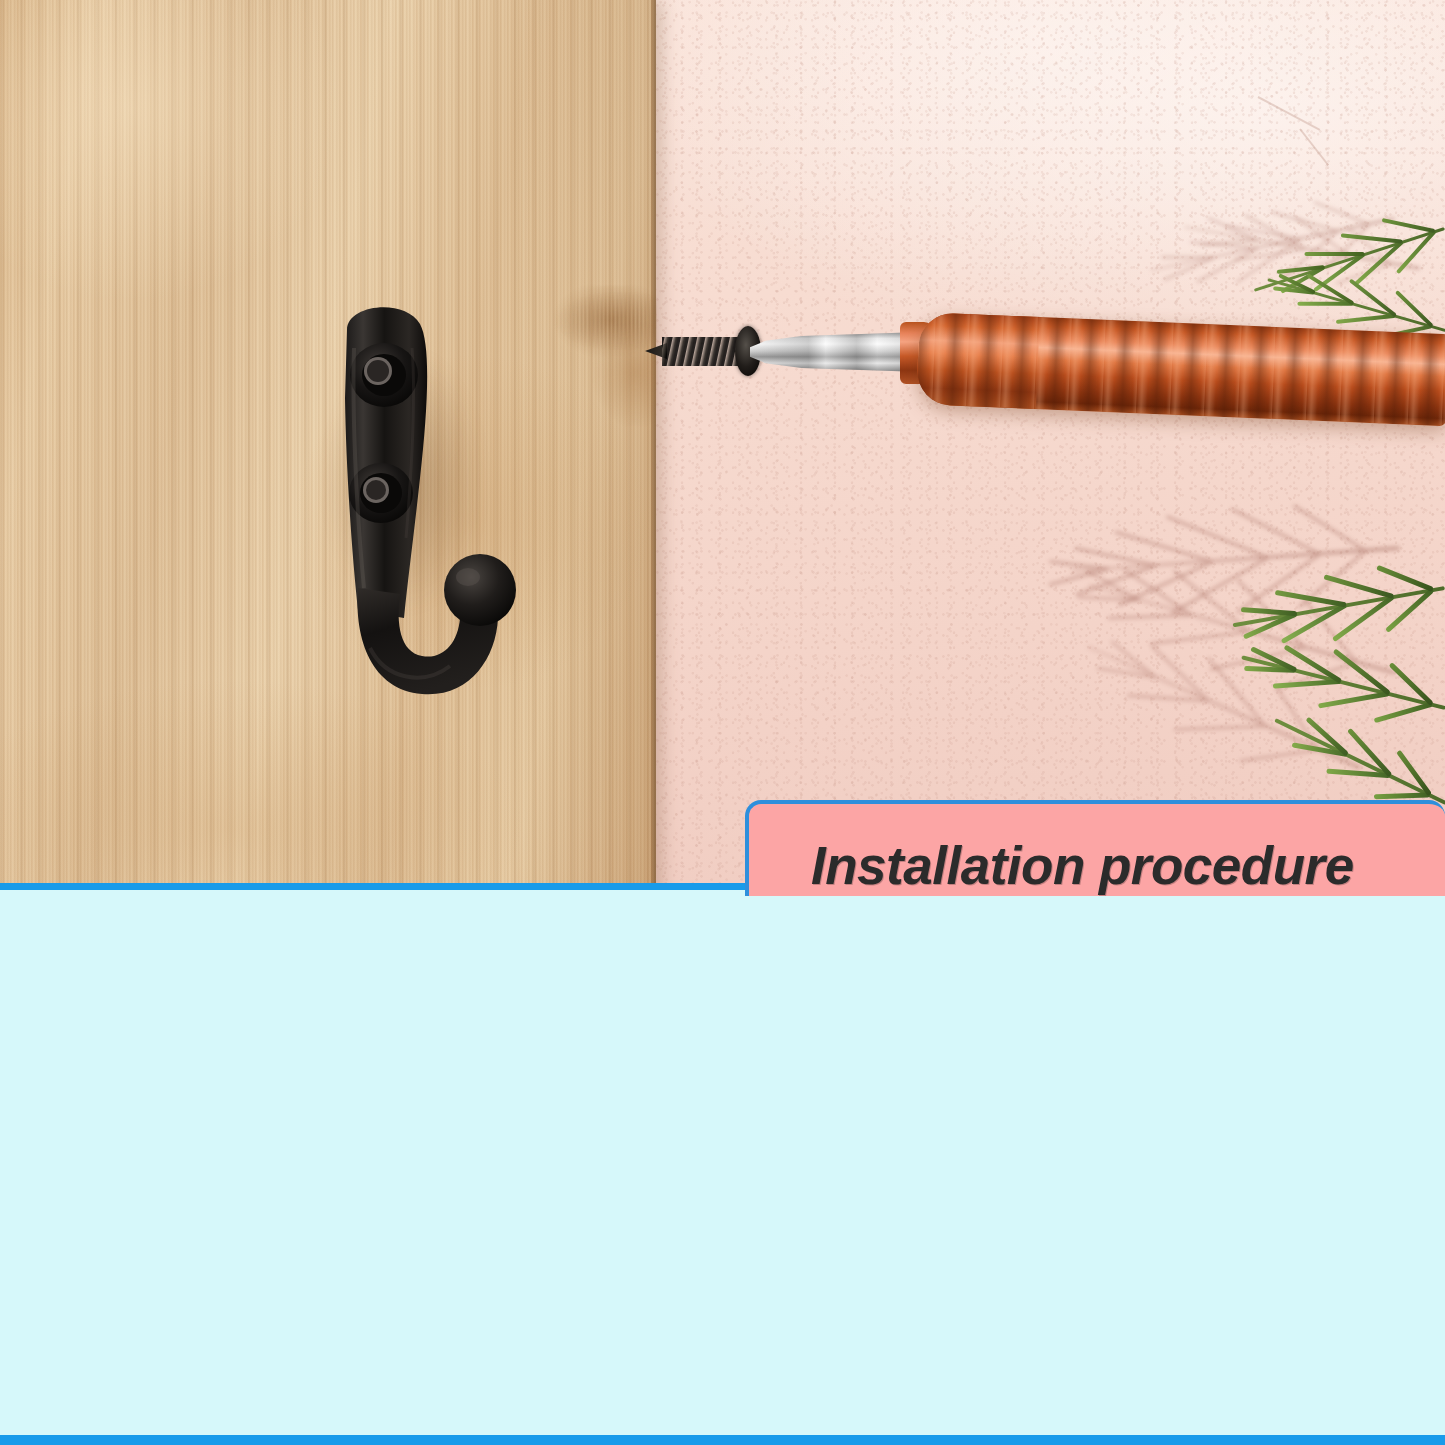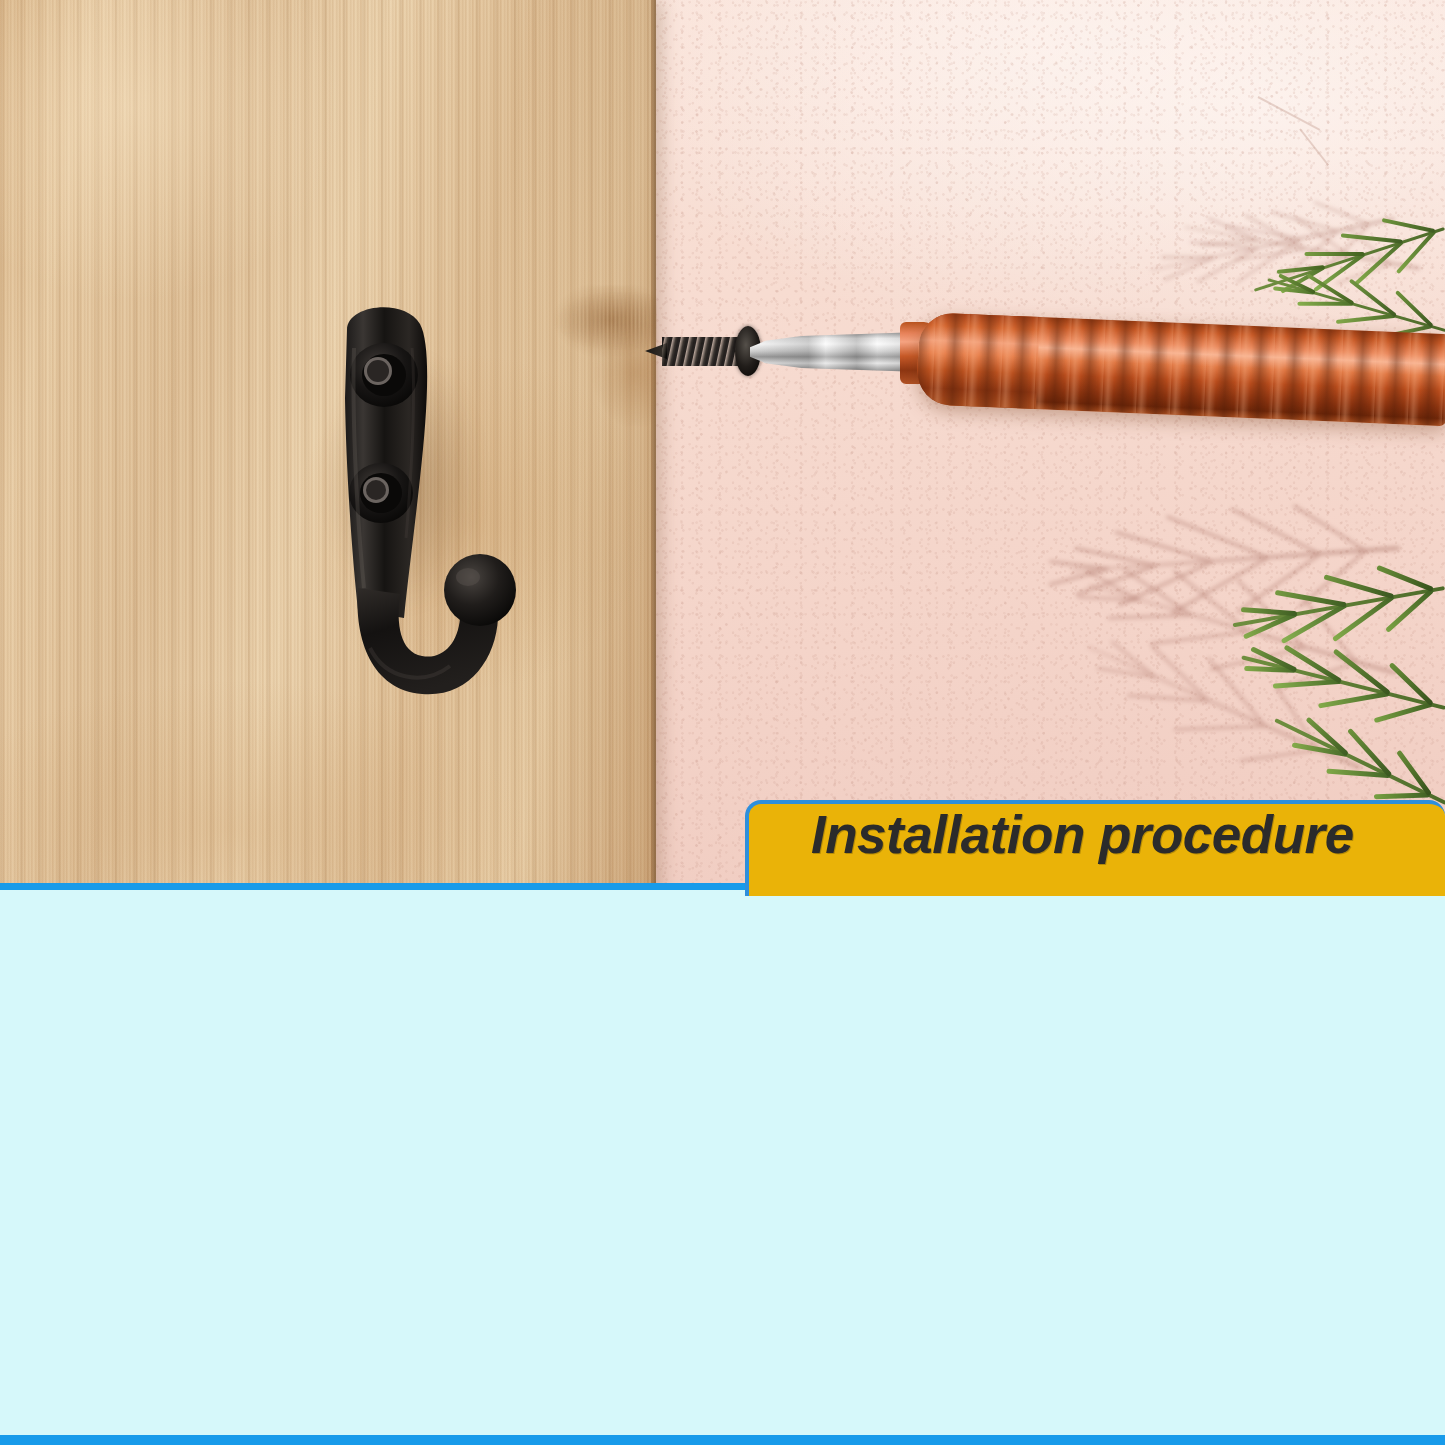--- a/index.html
+++ b/index.html
@@ -284,28 +284,28 @@
     background: linear-gradient(180deg,
       #a8441a 0%, #d2652f 14%, #f2a07a 30%, #e8824f 44%,
       #bb5220 62%, #8d3612 82%, #a34a1d 100%);
   }
 
   
   #title-box {
     position: absolute;
     left: 745px; top: 800px;
     width: 700px; height: 96px;
-    background: #eab308;
+    background: #fca5a5;
     border: 4px solid #2e8fdc;
     border-right: none;
     border-bottom: none;
     border-radius: 16px 16px 0 0;
     box-sizing: border-box;
     display: flex;
-    align-items: flex-start;
+    align-items: flex-end;
     z-index: 5;
   }
   #title-text {
     font-size: 53px;
     font-weight: bold;
     font-style: italic;
     color: #2b2b2b;
     letter-spacing: -0.5px;
     padding-left: 62px;
     white-space: nowrap;

